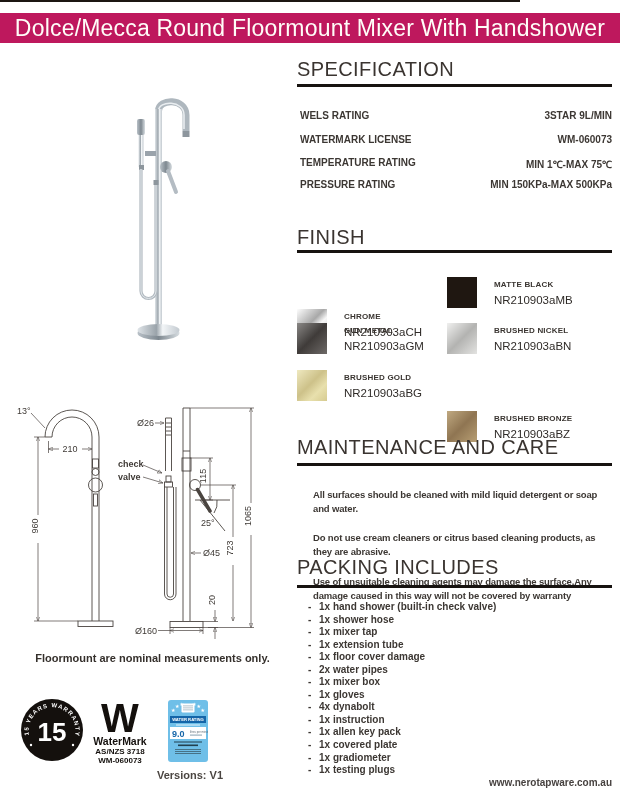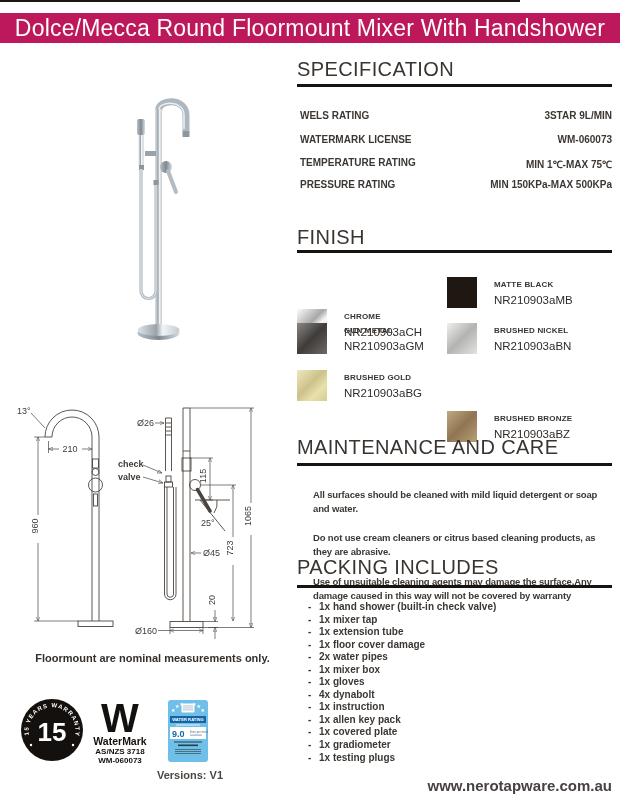--- a/index.html
+++ b/index.html
@@ -35,21 +35,21 @@
 
   #maint{font-size:9.5px;font-weight:bold;line-height:13.7px;color:#3c3733;letter-spacing:-.15px;width:321px;}
   #maint p{margin:16px;}
 
   #packlist{list-style:none;margin:8px;padding:0;font-size:10px;font-weight:bold;color:#3c3733;}
   #packlist li{line-height:12.55px;padding-left:14px;position:relative;}
   #packlist li::before{content:"-";position:absolute;left:3px;}
 
   #caption{left:5px;top:652px;width:295px;text-align:center;font-size:11px;font-weight:bold;color:#35302c;}
   #versions{left:138px;top:769px;width:104px;text-align:center;font-size:11px;font-weight:bold;color:#4b4642;}
-  #website{right:8px;top:777px;font-size:15px;font-weight:bold;color:#474240;}
+  #website{right:8px;top:777px;font-size:10px;font-weight:bold;color:#474240;}
 
   svg text{font-family:"Liberation Sans",sans-serif;}
   .dwg-t{font-size:9px;fill:#3f3a36;}
   .dwg line,.dwg path,.dwg rect.o,.dwg circle{stroke:#4a4440;fill:none;}
 </style>
 </head>
 <body>
 
 <div id="page">
 
@@ -301,20 +301,21 @@
   <div class="abs rcol" id="maint" style="top:472px;">
     <p>All surfaces should be cleaned with mild liquid detergent or soap and water.</p>
     <p>Do not use cream cleaners or citrus based cleaning products, as they are abrasive.</p>
     <p>Use of unsuitable cleaning agents may damage the surface.Any damage caused in this way will not be covered by warranty</p>
   </div>
 
   <div class="abs rcol sechead" style="top:556px;">PACKING INCLUDES</div>
   <div class="abs rcol secline" style="top:585px;"></div>
   <ul class="abs rcol" id="packlist" style="top:593px;">
     <li>1x hand shower (built-in check valve)</li>
+    <li>1x shower hose</li>
     <li>1x mixer tap</li>
     <li>1x extension tube</li>
     <li>1x floor cover damage</li>
     <li>2x water pipes</li>
     <li>1x mixer box</li>
     <li>1x gloves</li>
     <li>4x dynabolt</li>
     <li>1x instruction</li>
     <li>1x allen key pack</li>
     <li>1x covered plate</li>

